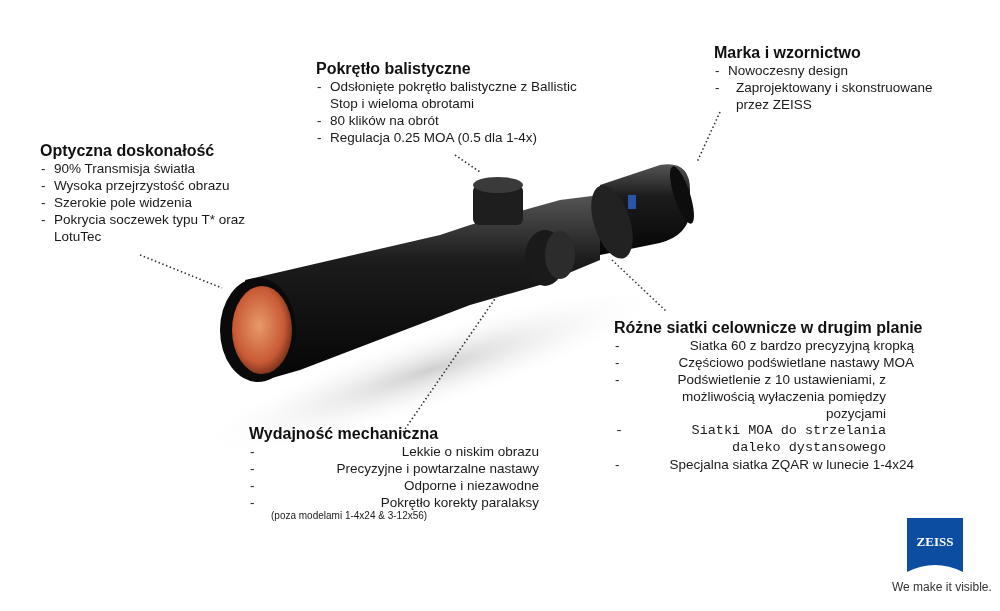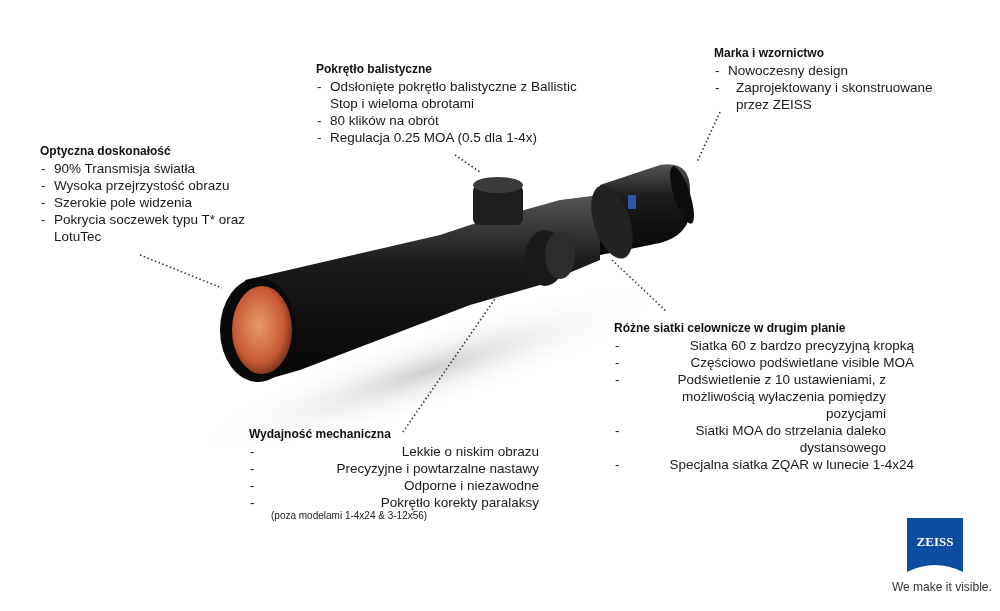--- a/index.html
+++ b/index.html
@@ -1,19 +1,19 @@
 <!DOCTYPE html>
 <html><head>
 <meta charset="utf-8">
 <style>
   html, body { margin:0; padding:0; }
   body { width:1000px; height:611px; background:#ffffff; position:relative; overflow:hidden;
          font-family:"Liberation Sans", sans-serif; color:#1a1a1a; }
   .block { position:absolute; font-size:13.5px; line-height:17px; }
-  .block h3 { margin:0; font-size:12px; font-weight:bold; line-height:18px; color:#111; }
+  .block h3 { margin:0; font-size:16px; font-weight:bold; line-height:18px; color:#111; }
   .block ul { list-style:none; margin:0; padding:0; }
   .block li { position:relative; padding-left:14px; }
   .block li::before { content:"-"; position:absolute; left:1px; }
   .block.wide li { padding-left:22px;text-align:right; }
   .note { font-size:10px; padding-left:22px; display:block; line-height:10px; }
   svg.lines { position:absolute; left:0; top:0; }
   .logo { position:absolute; left:907px; top:518px; width:56px; height:54px; }
   .tag { position:absolute; left:892px; top:580px; font-size:12px; color:#333; }
 </style>
 </head>
@@ -85,23 +85,23 @@
   <ul style="width:250px;">
     <li>Nowoczesny design</li>
     <li style="padding-left:22px;">Zaprojektowany i skonstruowane przez ZEISS</li>
   </ul>
 </div>
 
 <div class="block wide" style="left:614px;top:319px;">
   <h3>Różne siatki celownicze w drugim planie</h3>
   <ul style="width:300px;">
     <li>Siatka 60 z bardzo precyzyjną kropką</li>
-    <li>Częściowo podświetlane visible MOA</li>
+    <li>Częściowo podświetlane nastawy MOA</li>
     <li style="width:250px;">Podświetlenie z 10 ustawieniami, z możliwością wyłaczenia pomiędzy pozycjami</li>
-    <li style="width:250px;">Siatki MOA do strzelania daleko dystansowego</li>
+    <li style="width:250px;font-family:Liberation Mono, monospace;">Siatki MOA do strzelania daleko dystansowego</li>
     <li>Specjalna siatka ZQAR w lunecie 1-4x24</li>
   </ul>
 </div>
 
 <div class="block wide" style="left:249px;top:425px;">
   <h3>Wydajność mechaniczna</h3>
   <ul style="width:290px;">
     <li>Lekkie o niskim obrazu</li>
     <li>Precyzyjne i powtarzalne nastawy</li>
     <li>Odporne i niezawodne</li>

